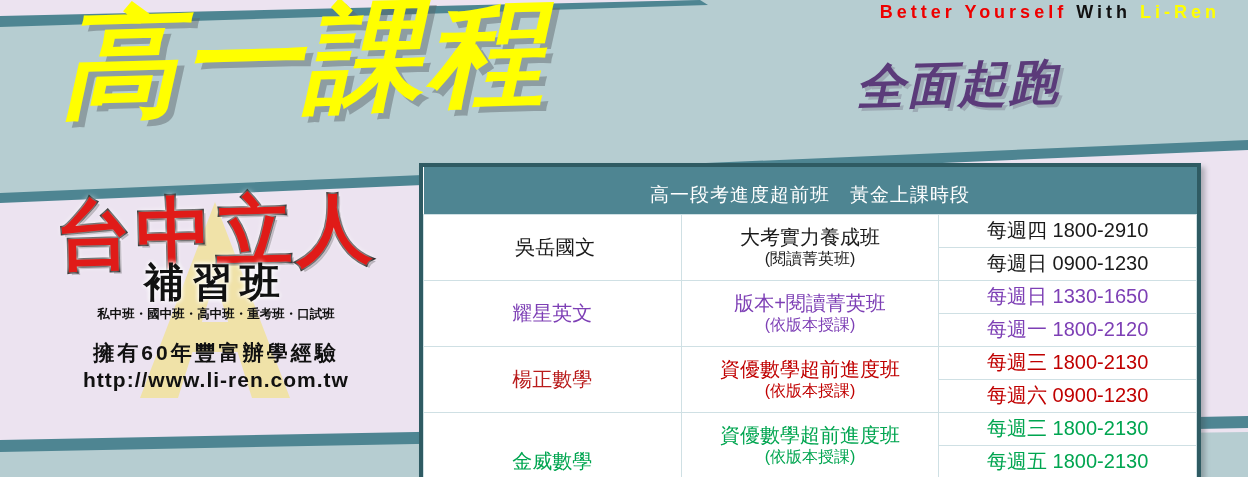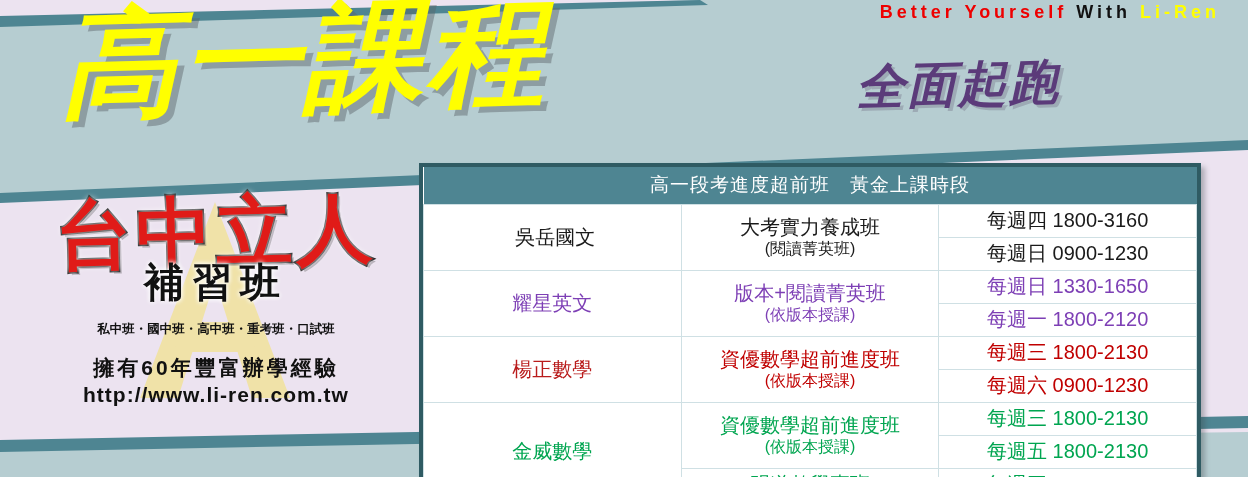--- a/index.html
+++ b/index.html
@@ -111,21 +111,21 @@
     line-height: 1;
     font-weight: bold;
     color: #111111;
     letter-spacing: 8px;
     white-space: nowrap;
     text-shadow: 0 0 5px #ffffff, 0 0 5px #ffffff;
   }
   #logo-classes {
     position: relative;
     z-index: 2;
-    margin-top: 19px;
+    margin-top: 4px;
     font-size: 12.5px;
     font-weight: bold;
     color: #111111;
     letter-spacing: 0px;
     white-space: nowrap;
   }
   #logo-exp {
     position: relative;
     z-index: 2;
     margin-top: 16px;
@@ -162,21 +162,21 @@
     border-collapse: collapse;
     table-layout: fixed;
     background: #ffffff;
   }
   #schedule th.head {
     background: #4e8592;
     color: #ffffff;
     font-size: 19px;
     font-weight: normal;
     letter-spacing: 1px;
-    padding: 5px 0 6px 0;
+    padding: 15px 0 6px 0;
     text-align: center;
   }
   #schedule td {
     border: 1px solid #cfe0e4;
     font-size: 20px;
     text-align: center;
     vertical-align: middle;
     padding: 2px 4px;
     line-height: 1.18;
     white-space: nowrap;
@@ -232,21 +232,21 @@
           <th class="head" colspan="3">高一段考進度超前班　黃金上課時段</th>
         </tr>
       </thead>
       <tbody id="schedule-body">
           <tr class="r">
             <td class="teacher" rowspan="2" style="color: rgb(26, 26, 26); padding-left: 10px;">吳岳國文</td>
             <td class="course" rowspan="2" style="color: rgb(26, 26, 26);">
               <span class="course-inner">大考實力養成班</span>
               <span class="course-sub">(閱讀菁英班)</span>
             </td>
-            <td class="time" style="color: rgb(26, 26, 26);">每週四 1800-3160</td>
+            <td class="time" style="color: rgb(26, 26, 26);">每週四 1800-2910</td>
           </tr>
           <tr class="r">
             <td class="time" style="color: rgb(26, 26, 26);">每週日 0900-1230</td>
           </tr>
           <tr class="r">
             <td class="teacher" rowspan="2" style="color: rgb(125, 63, 181);">耀星英文</td>
             <td class="course" rowspan="2" style="color: rgb(125, 63, 181);">
               <span class="course-inner">版本+閱讀菁英班</span>
               <span class="course-sub">(依版本授課)</span>
             </td>

